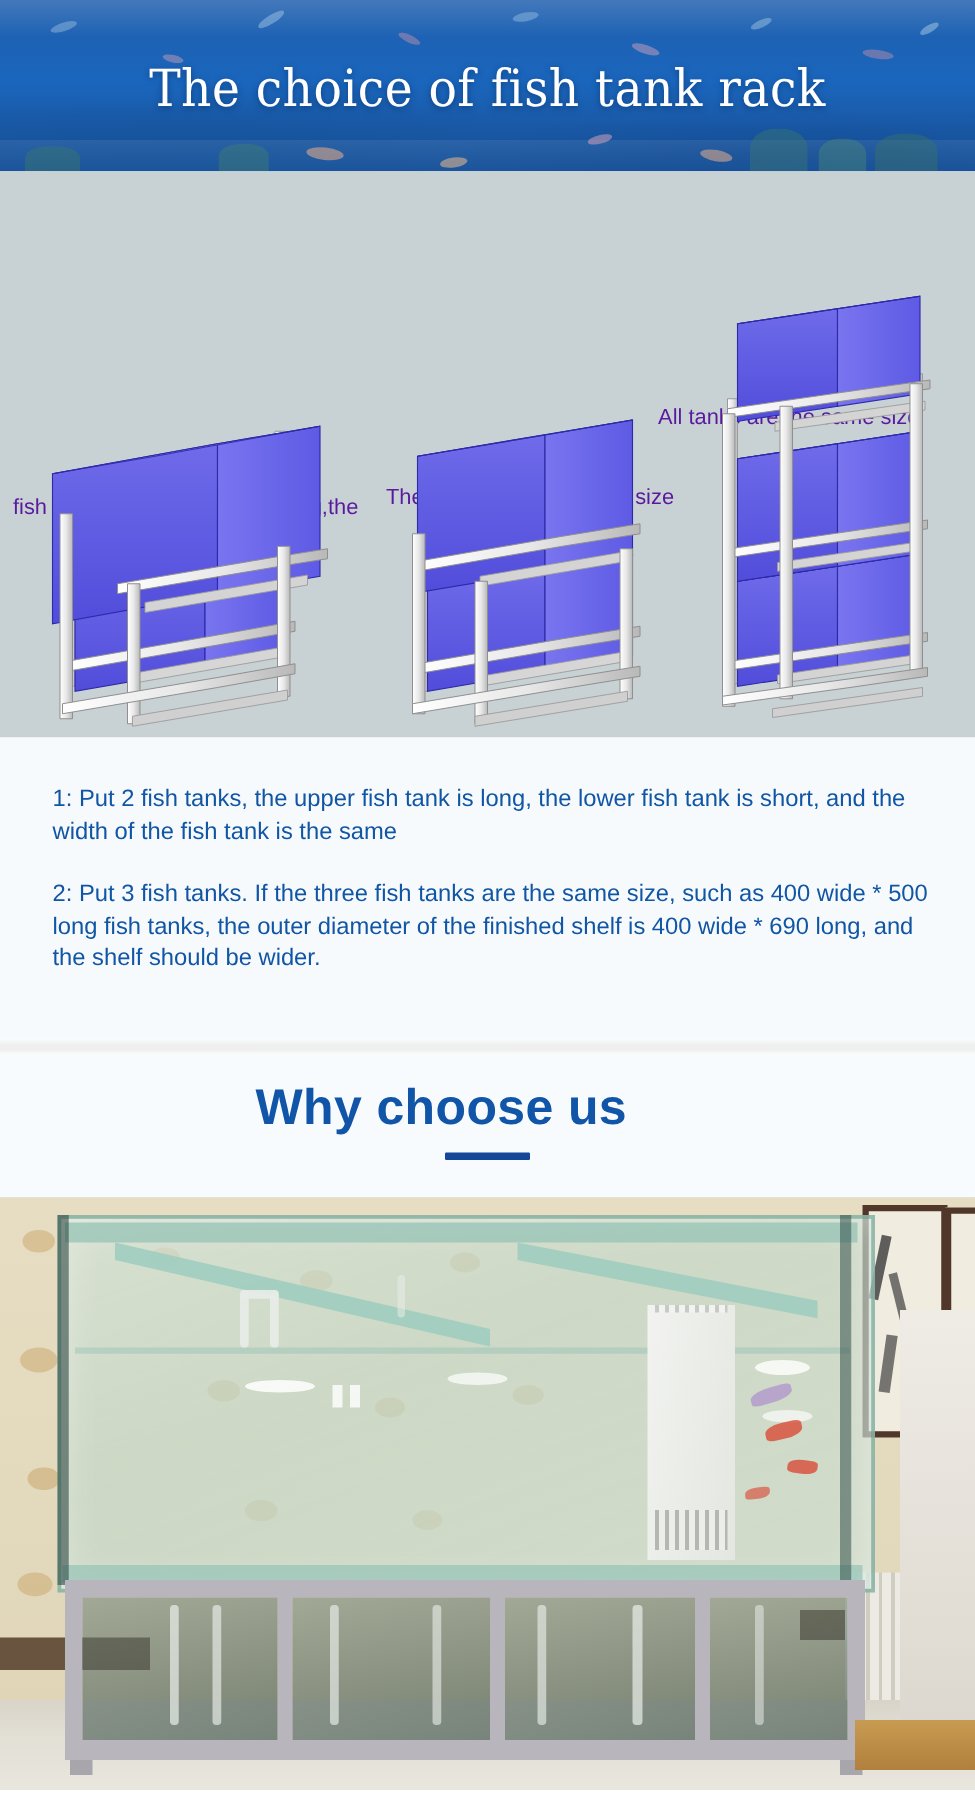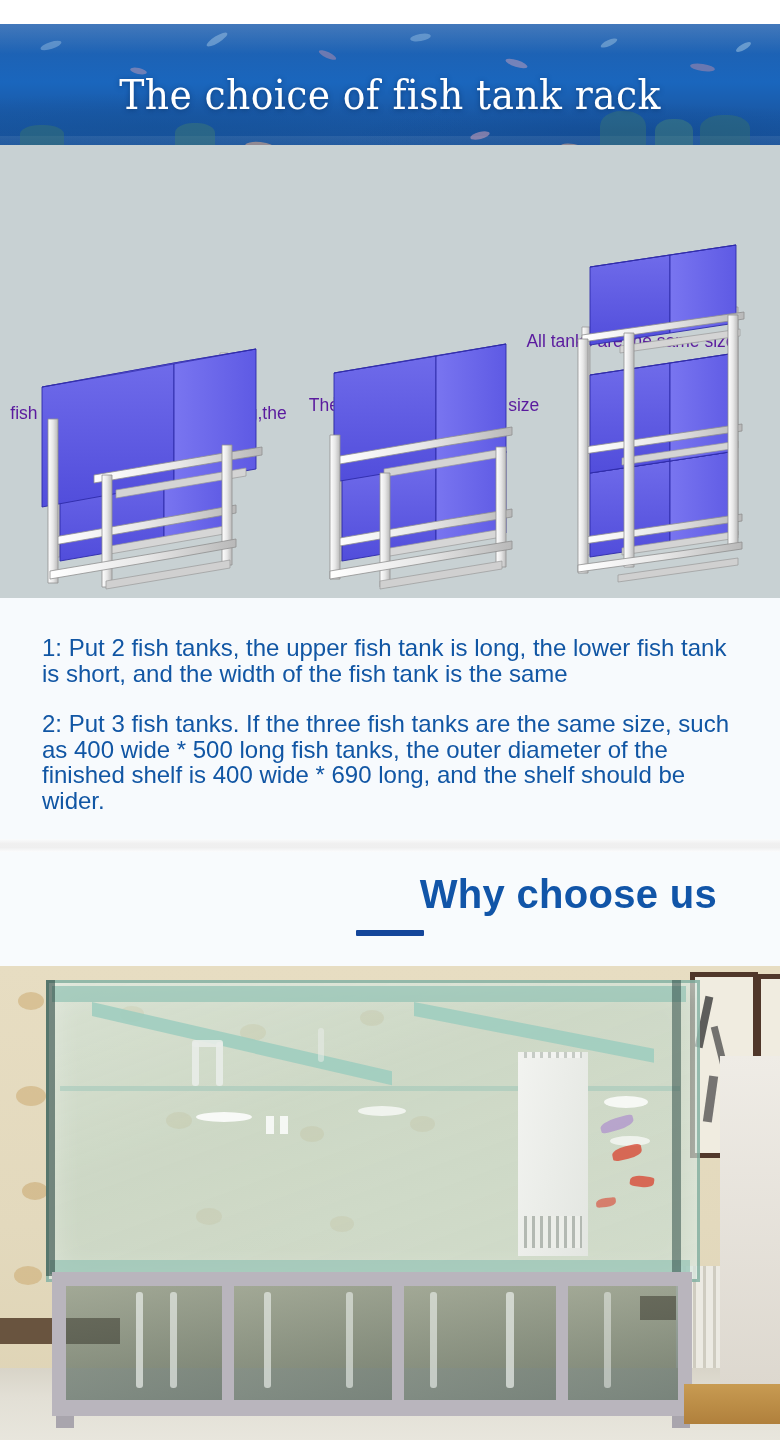--- a/index.html
+++ b/index.html
@@ -1,25 +1,25 @@
 <!DOCTYPE html>
 <html><head>
 <meta charset="utf-8">
 <style>
   html,body{margin:0;padding:0;}
   body{width:780px;height:1449px;overflow:hidden;background:#fff;
        font-family:"Liberation Sans",sans-serif;}
   .page{position:relative;width:780px;height:1449px;}
 
   
-  .banner{position:relative;width:780px;height:121px;overflow:hidden;
+  .banner{position:relative;width:780px;height:137px;overflow:hidden;
           background:
             radial-gradient(ellipse 60% 40% at 20% 85%, rgba(20,80,150,.55), transparent 70%),
             radial-gradient(ellipse 50% 35% at 80% 90%, rgba(15,70,140,.5), transparent 70%),
-            linear-gradient(180deg,#1f5fae 0%,#1d62b4 22%,#1a66bd 48%,#1a5aa8 72%,#18529a 100%); margin-top: 24px;}
+            linear-gradient(180deg,#1f5fae 0%,#1d62b4 22%,#1a66bd 48%,#1a5aa8 72%,#18529a 100%);}
   .banner .fish{position:absolute;border-radius:50%;opacity:.5;}
   .banner .coral{position:absolute;bottom:0;border-radius:45% 45% 0 0;opacity:.42;}
   .banner .ripple{position:absolute;left:0;width:780px;height:30px;
       background:linear-gradient(180deg,rgba(255,255,255,.16),transparent);}
   .banner-title{position:absolute;left:0;top:0;width:780px;height:141px;
       display:flex;align-items:center;justify-content:center;
       color:#fff;font-family:"DejaVu Serif",serif;font-size:41px;letter-spacing:.4px;
       font-weight:400;text-shadow:0 1px 5px rgba(0,40,90,.55);
       transform:scaleX(.92);}
 
@@ -28,31 +28,31 @@
   .cap{position:absolute;color:#5a1a9e;font-size:17.5px;line-height:21px;text-align:center;}
   .cap.c1{left:6px;top:258px;width:285px;}
   .cap.c2{left:300px;top:250px;width:248px;}
   .cap.c3{left:495px;top:186px;width:272px;}
 
   .rack{position:absolute;}
 
   
   .textblock{position:relative;width:780px;height:241px;background:#f7fafd;}
   .para{position:absolute;left:42px;width:706px;color:#1156a4;
-        font-size:24px;line-height:25.5px;}
+        font-size:19px;line-height:25.5px;}
   .para.p1{top:37px;}
   .para.p2{top:113px;}
 
   .divider{width:780px;height:13px;
       background:linear-gradient(180deg,#fafbfc 0%,#f0f0f0 35%,#efefef 65%,#fbfcfd 100%);}
 
   
   .why{position:relative;width:780px;height:114px;background:#f8fbfd;}
-  .why-title{position:absolute;left:0;top:20px;width:706px;text-align:right;
-     color:#1155a8;font-size:40px;font-weight:bold;letter-spacing:.3px;margin-left:11px;}
+  .why-title{position:absolute;left:0;top:20px;width:706px;text-align:center;
+     color:#1155a8;font-size:40px;font-weight:bold;letter-spacing:.3px;}
   .why-bar{position:absolute;left:356px;top:78px;width:68px;height:6px;
      background:#14469a;border-radius:1px;}
 
   
   .photo{position:relative;width:780px;height:474px;overflow:hidden;background:#cfc9ae;}
   .ph{position:absolute;}
   .wall{position:absolute;left:0;top:0;width:780px;height:474px;
     background:linear-gradient(180deg,#e7ddc2 0%,#e3d9bd 55%,#ded3b4 100%);}
   .wallpat{position:absolute;border-radius:50%;opacity:.5;}
   .skirt{position:absolute;background:#5c4632;opacity:.9;}

